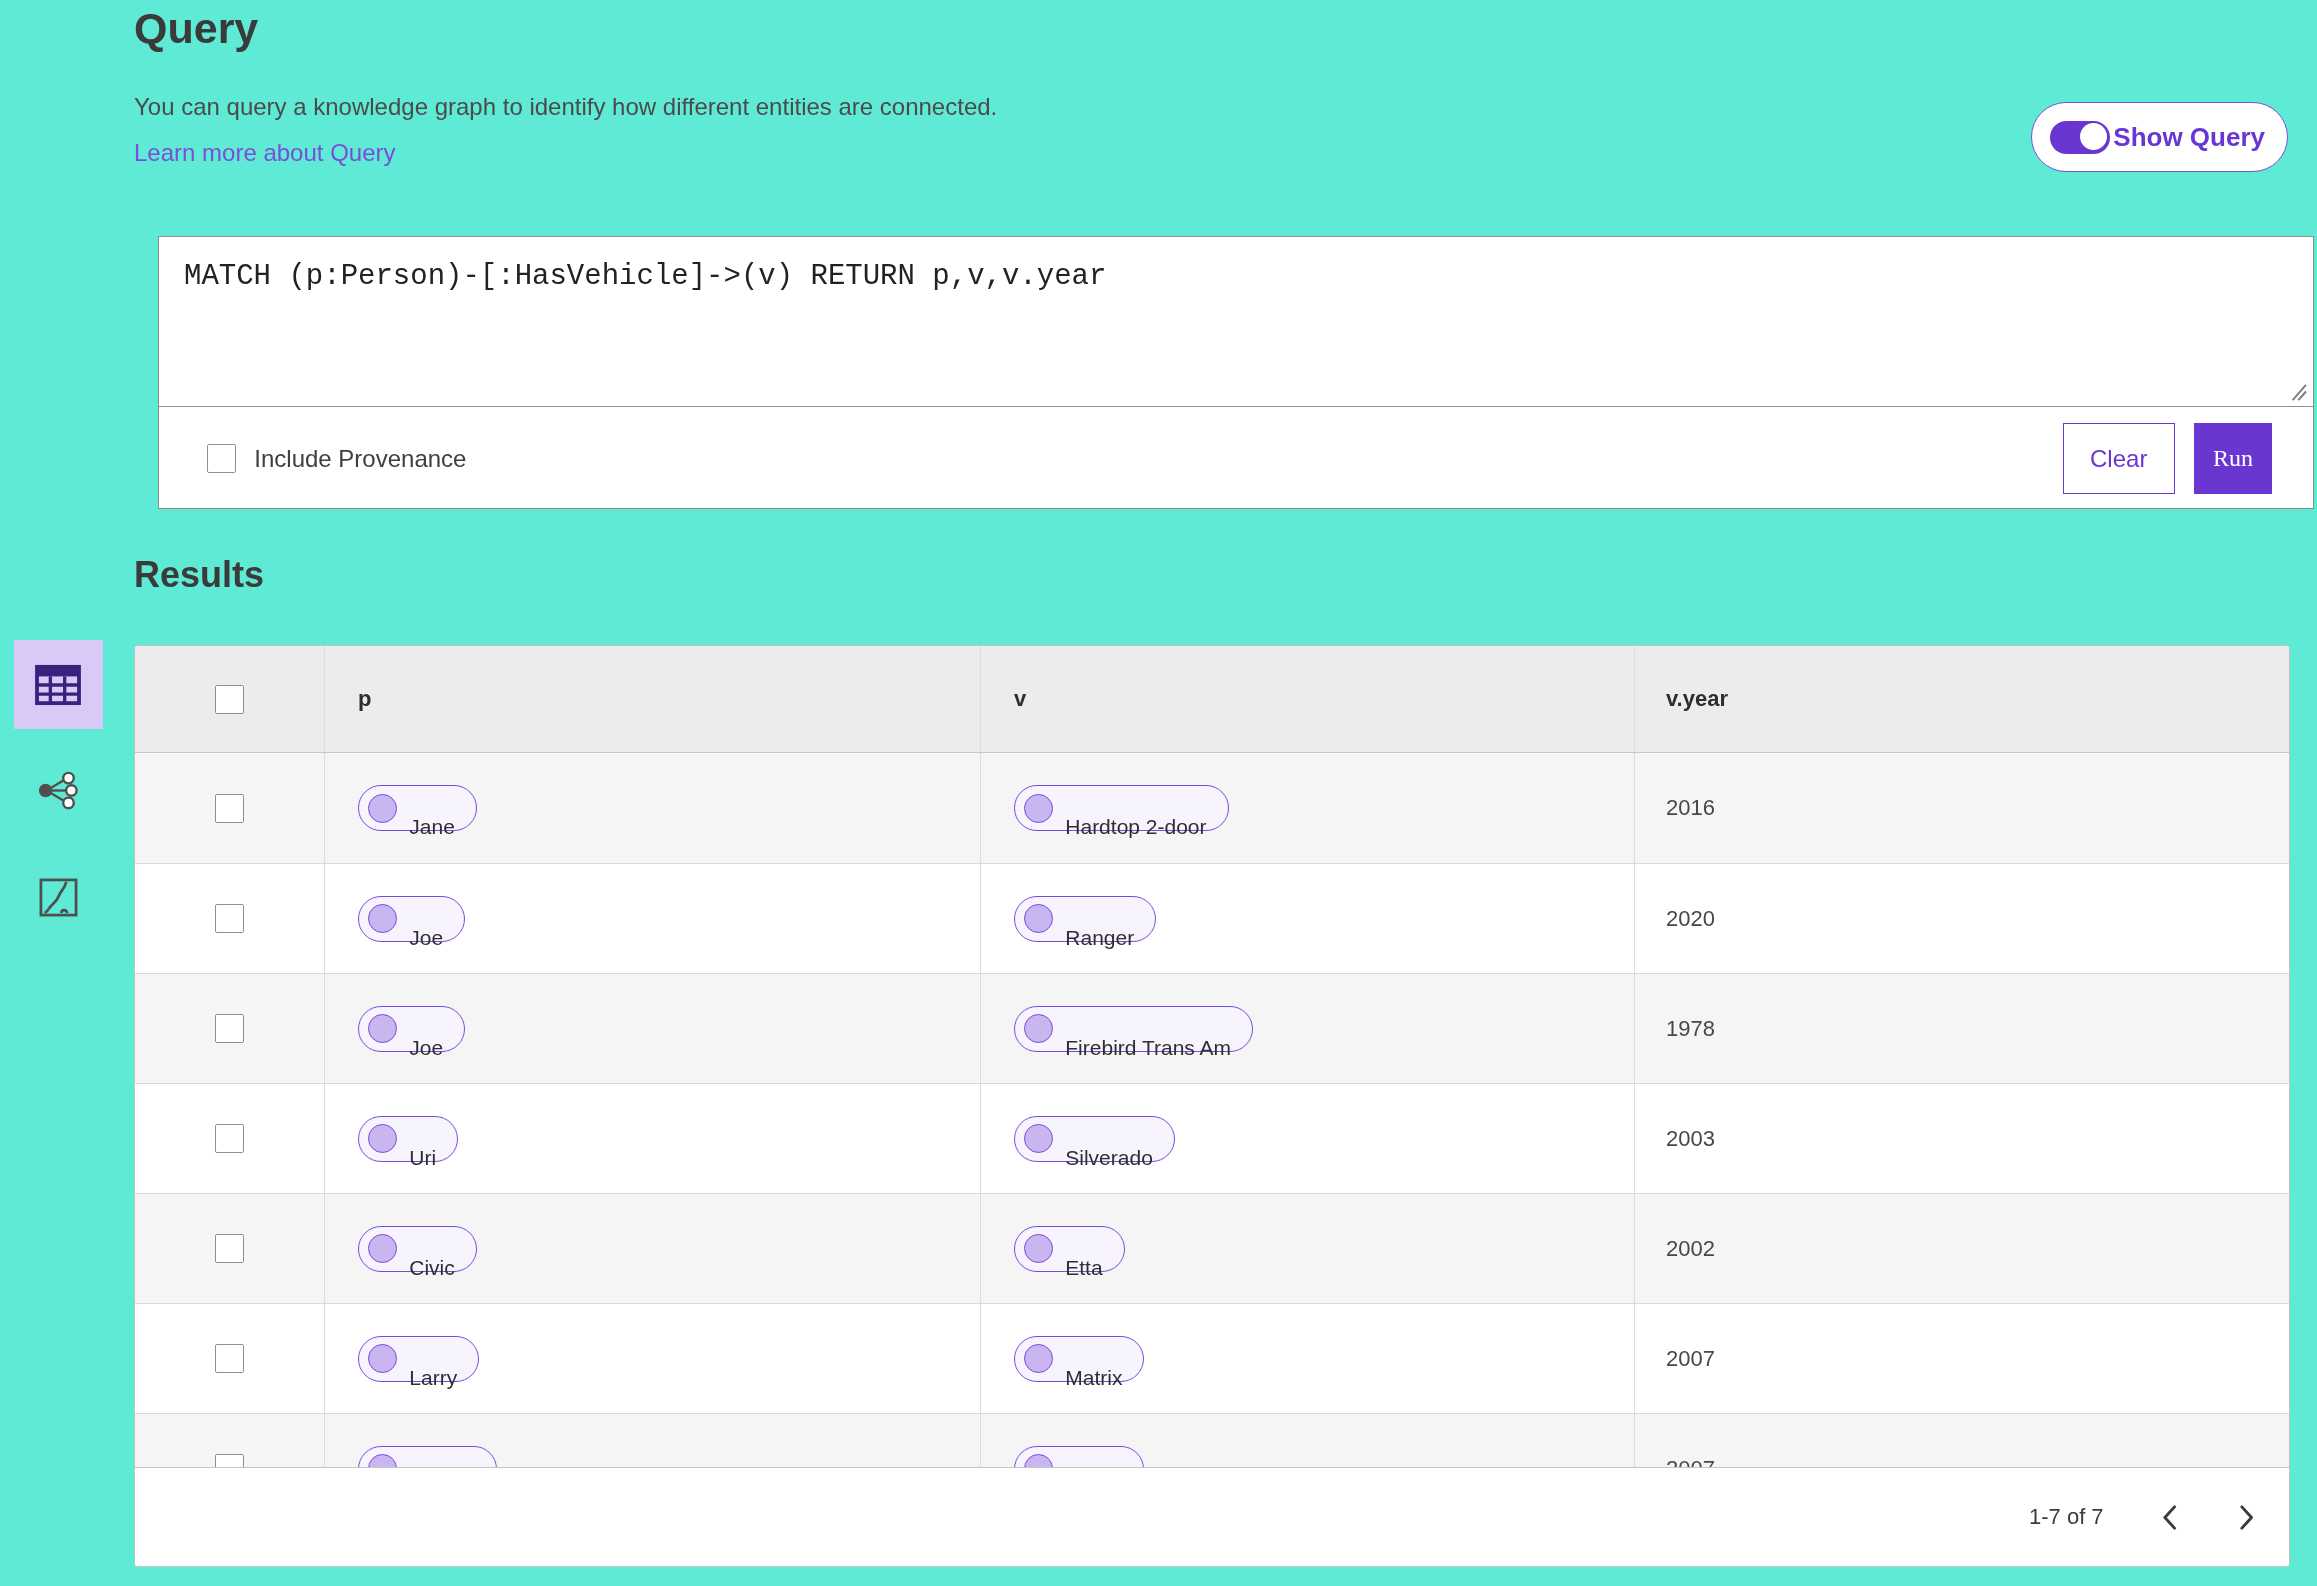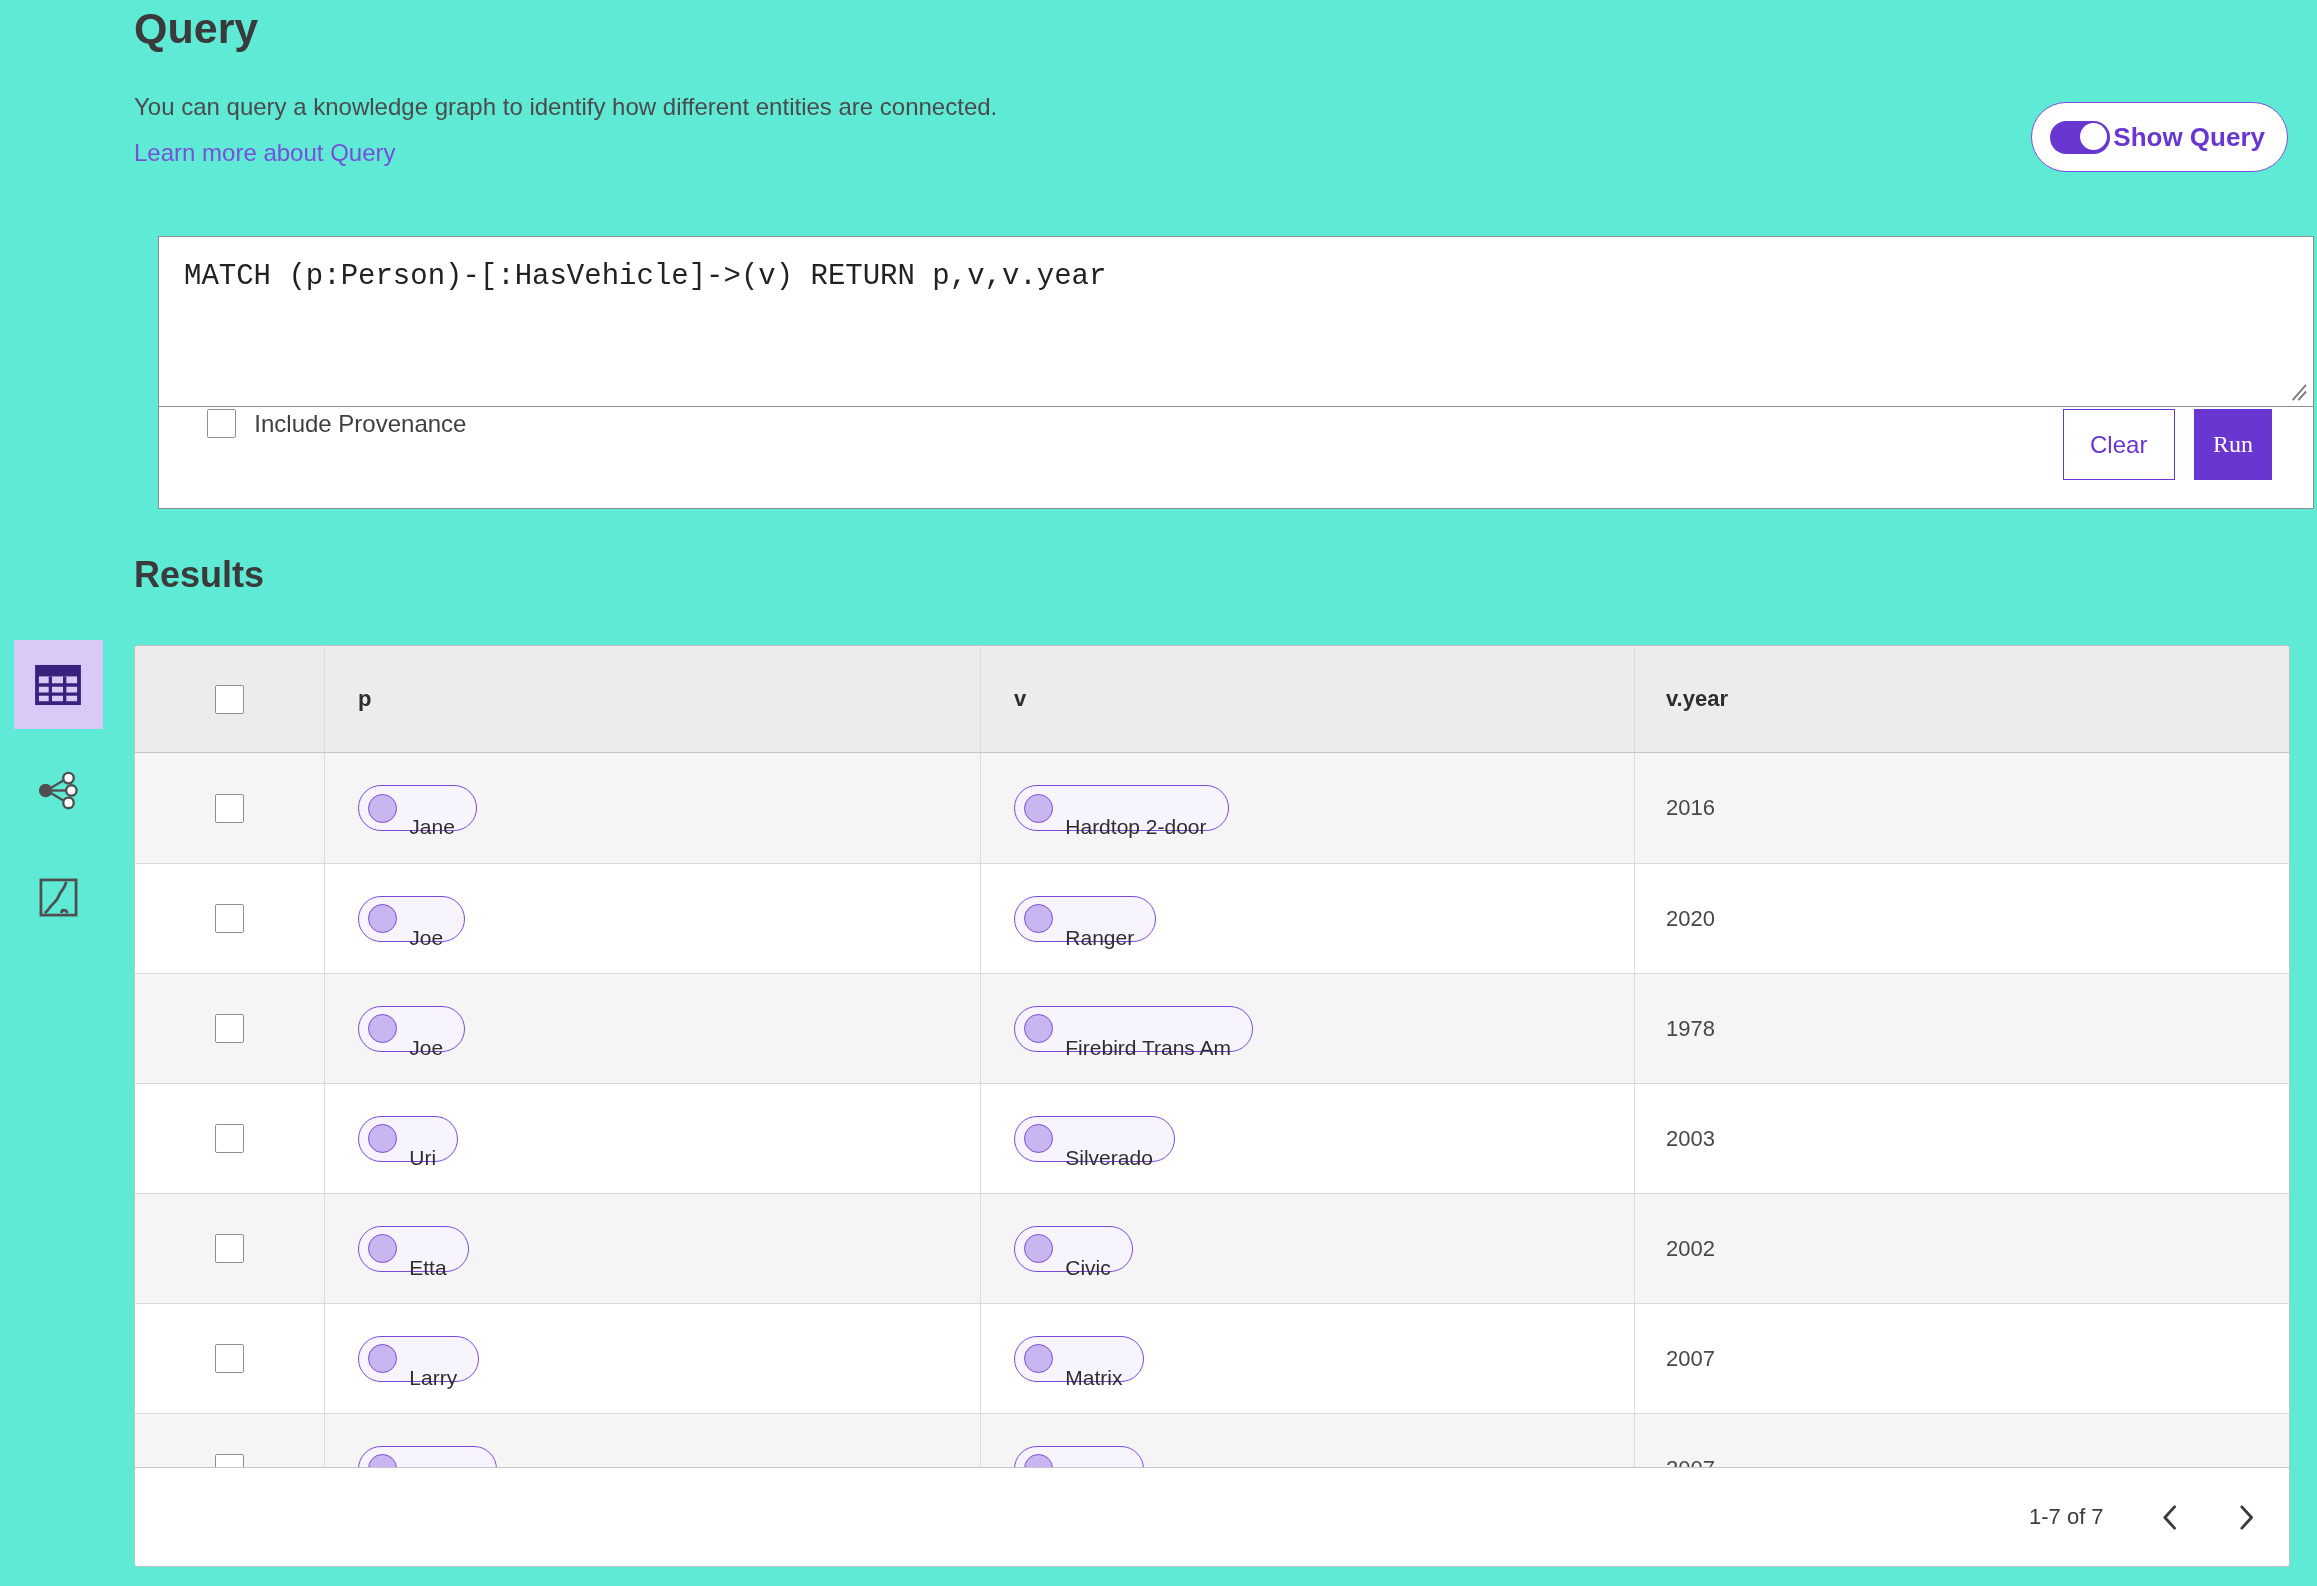--- a/index.html
+++ b/index.html
@@ -40,21 +40,21 @@
   }
   .query-input{
     display:block;width:100%;height:170px;box-sizing:border-box;border:none;outline:none;resize:none;
     border-bottom:1.9px solid #8f8f8f;background:#fff;
     font-family:"Liberation Mono","DejaVu Sans Mono",monospace;font-size:29px;color:#222;
     padding:21px 25px;line-height:1.3;overflow:hidden;
   }
   .resize-handle{position:absolute;right:4.8px;top:144px;cursor:nwse-resize;}
   .panel-footer{
     position:absolute;left:0;right:0;top:172px;bottom:0;
-    display:flex;align-items:flex-start;justify-content:space-between;padding:0 41px 0 48px;
+    display:flex;align-items:center;justify-content:space-between;padding:0 41px 0 48px;
   }
   .prov{display:flex;align-items:center;gap:18.3px;font-size:24px;color:#3f3f3f;cursor:pointer;}
   .cb{
     -webkit-appearance:none;appearance:none;width:29px;height:29px;box-sizing:border-box;
     border:1.9px solid #8f8f8f;border-radius:1.9px;background:#fff;cursor:pointer;flex:0 0 auto;
   }
   .btns{display:flex;gap:19.3px;}
   .btn-clear{
     width:112px;height:71px;background:#fff;border:1.9px solid var(--accent);
     color:var(--accent);font-size:24px;font-family:inherit;cursor:pointer;
@@ -269,30 +269,30 @@
     </div>
     <div class="cell c-year">
             <span class="year">2003</span>
           </div>
   </div>
 
   <div class="trow alt">
     <div class="cell c-check">
             <input type="checkbox" class="cb" style="">
           </div>
+    <div class="cell c-v">
+      <span class="pill">
+        <span class="dot"></span>
+        <span class="pill-label">Civic</span>
+      </span>
+    </div>
     <div class="cell c-p">
       <span class="pill">
         <span class="dot"></span>
         <span class="pill-label">Etta</span>
-      </span>
-    </div>
-    <div class="cell c-v">
-      <span class="pill">
-        <span class="dot"></span>
-        <span class="pill-label">Civic</span>
       </span>
     </div>
     <div class="cell c-year">
             <span class="year">2002</span>
           </div>
   </div>
 
   <div class="trow">
     <div class="cell c-check">
             <input type="checkbox" class="cb" style="">

